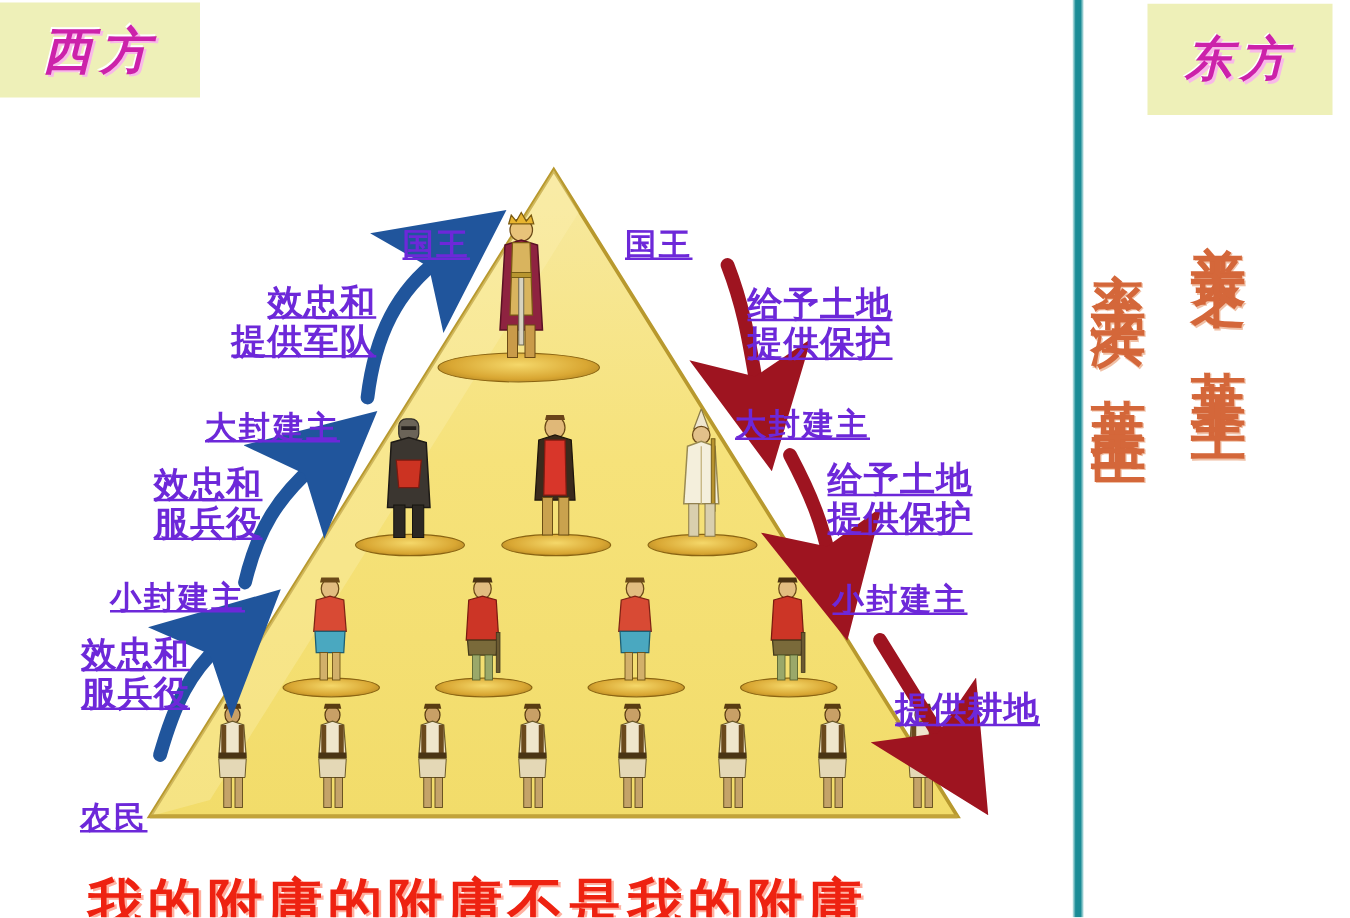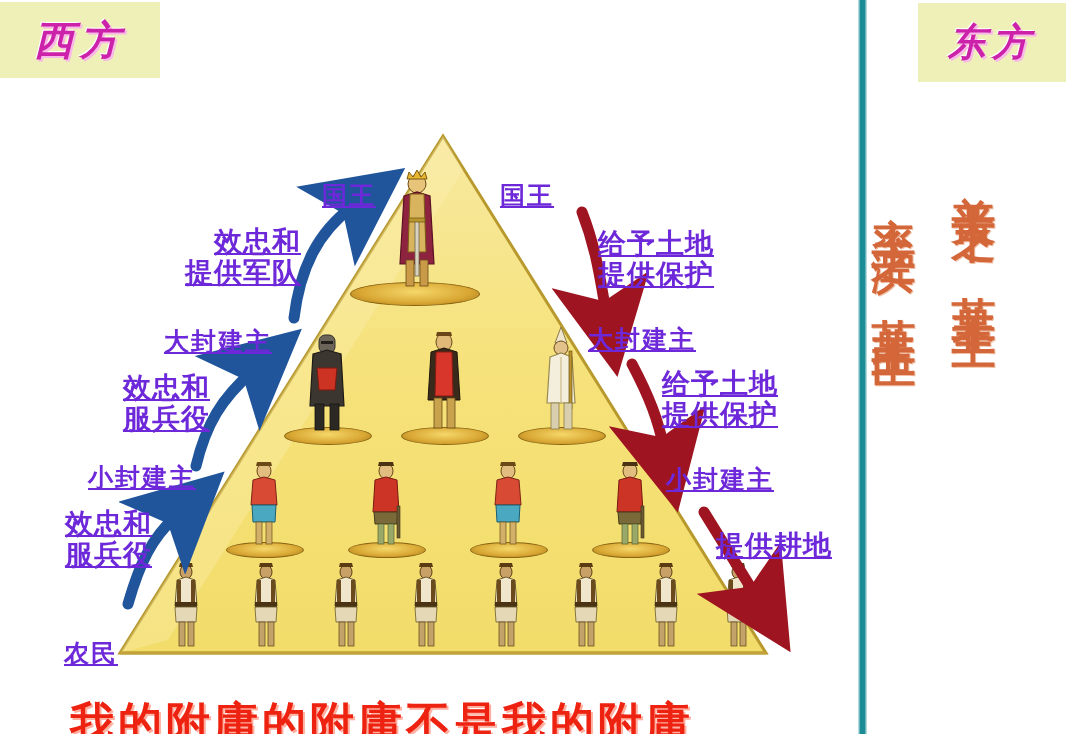--- a/index.html
+++ b/index.html
@@ -12,21 +12,21 @@
           justify-content:center;}
   .banner span{
       font-family:"DejaVu Sans","Liberation Sans",sans-serif;
       font-weight:bold;font-style:italic;
       color:#cc22aa;
       text-shadow:2px 2px 0 #f8b8e8, -1px -1px 0 #ffffff;
       letter-spacing:6px;
   }
   #banner-west{left:0;top:2px;width:160px;height:76px;}
   #banner-west span{font-size:40px;}
-  #banner-east{left:918px;top:3px;width:148px;height:79px;}
+  #banner-east{left:918px;top:3px;width:148px;height:89px;}
   #banner-east span{font-size:38px;}
 
   
   #main-title{position:absolute;left:262px;top:30px;width:340px;height:56px;
       display:flex;align-items:center;justify-content:center;}
   #main-title span{
       font-size:42px;font-weight:bold;color:#e8622a;letter-spacing:3px;
       text-shadow:2px 2px 1px #f3b79a;
   }
 
@@ -307,21 +307,21 @@
 服兵役</div>
   <div class="lbl big" style="left:64px;top:640px;">农民</div>
 
   <div class="lbl big" style="left:500px;top:182px;">国王</div>
   <div class="lbl mid" style="left:598px;top:228px;">给予土地
 提供保护</div>
   <div class="lbl big" style="left:588px;top:326px;">大封建主</div>
   <div class="lbl mid" style="left:662px;top:368px;">给予土地
 提供保护</div>
   <div class="lbl big" style="left:666px;top:466px;">小封建主</div>
-  <div class="lbl mid" style="left:716px;top:530px;">提供耕地</div>
+  <div class="lbl mid" style="left:716px;top:552px;">提供耕地</div>
 
   <div class="vcol" id="couplet-right">普天之下 莫非王土</div>
   <div class="vcol" id="couplet-left">率土之滨 莫非王臣</div>
 
   <div id="bottom-slogan">
     <span>我的附庸的附庸不是我的附庸</span>
   </div>
 
 </div>
 

